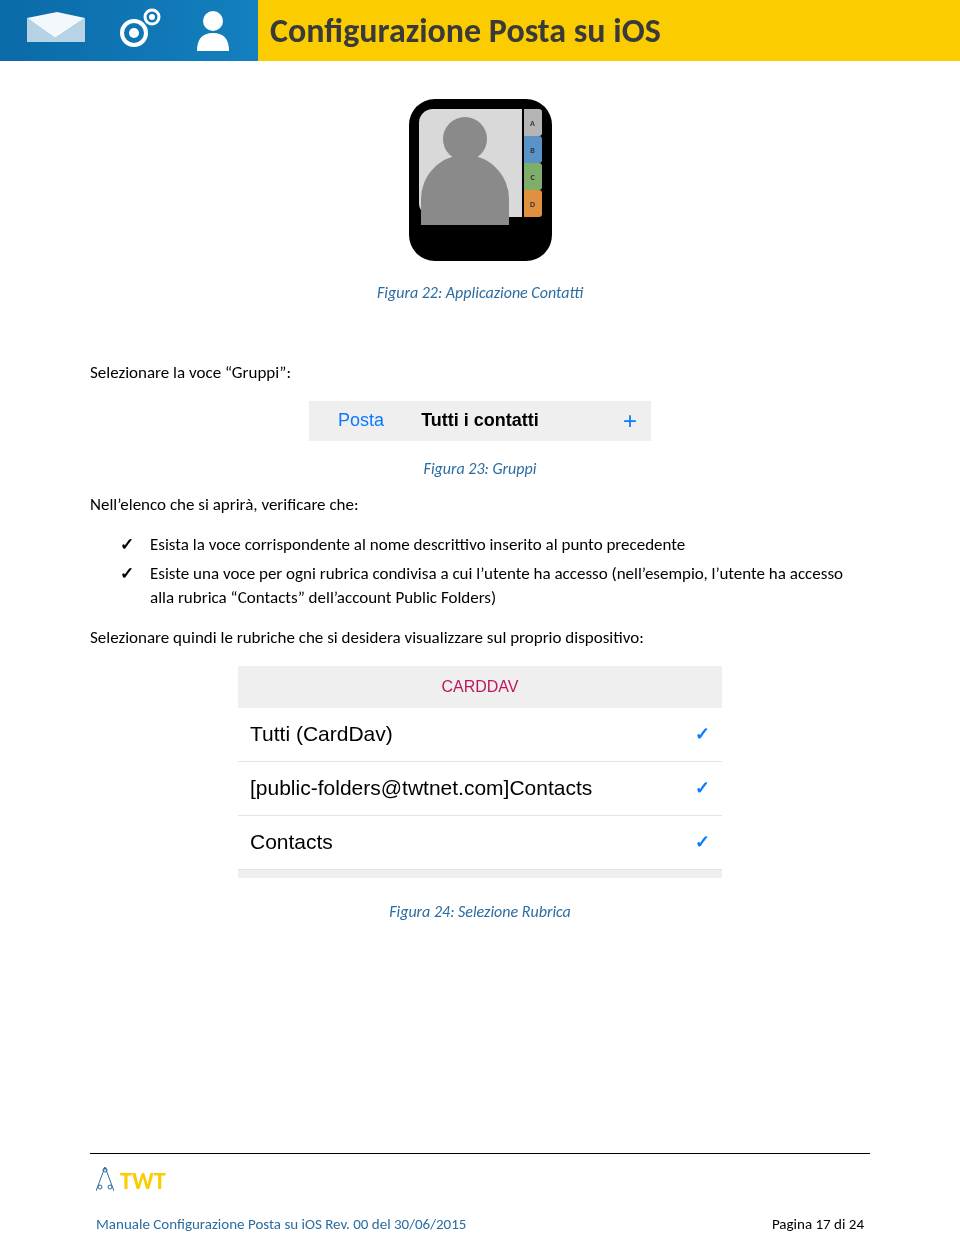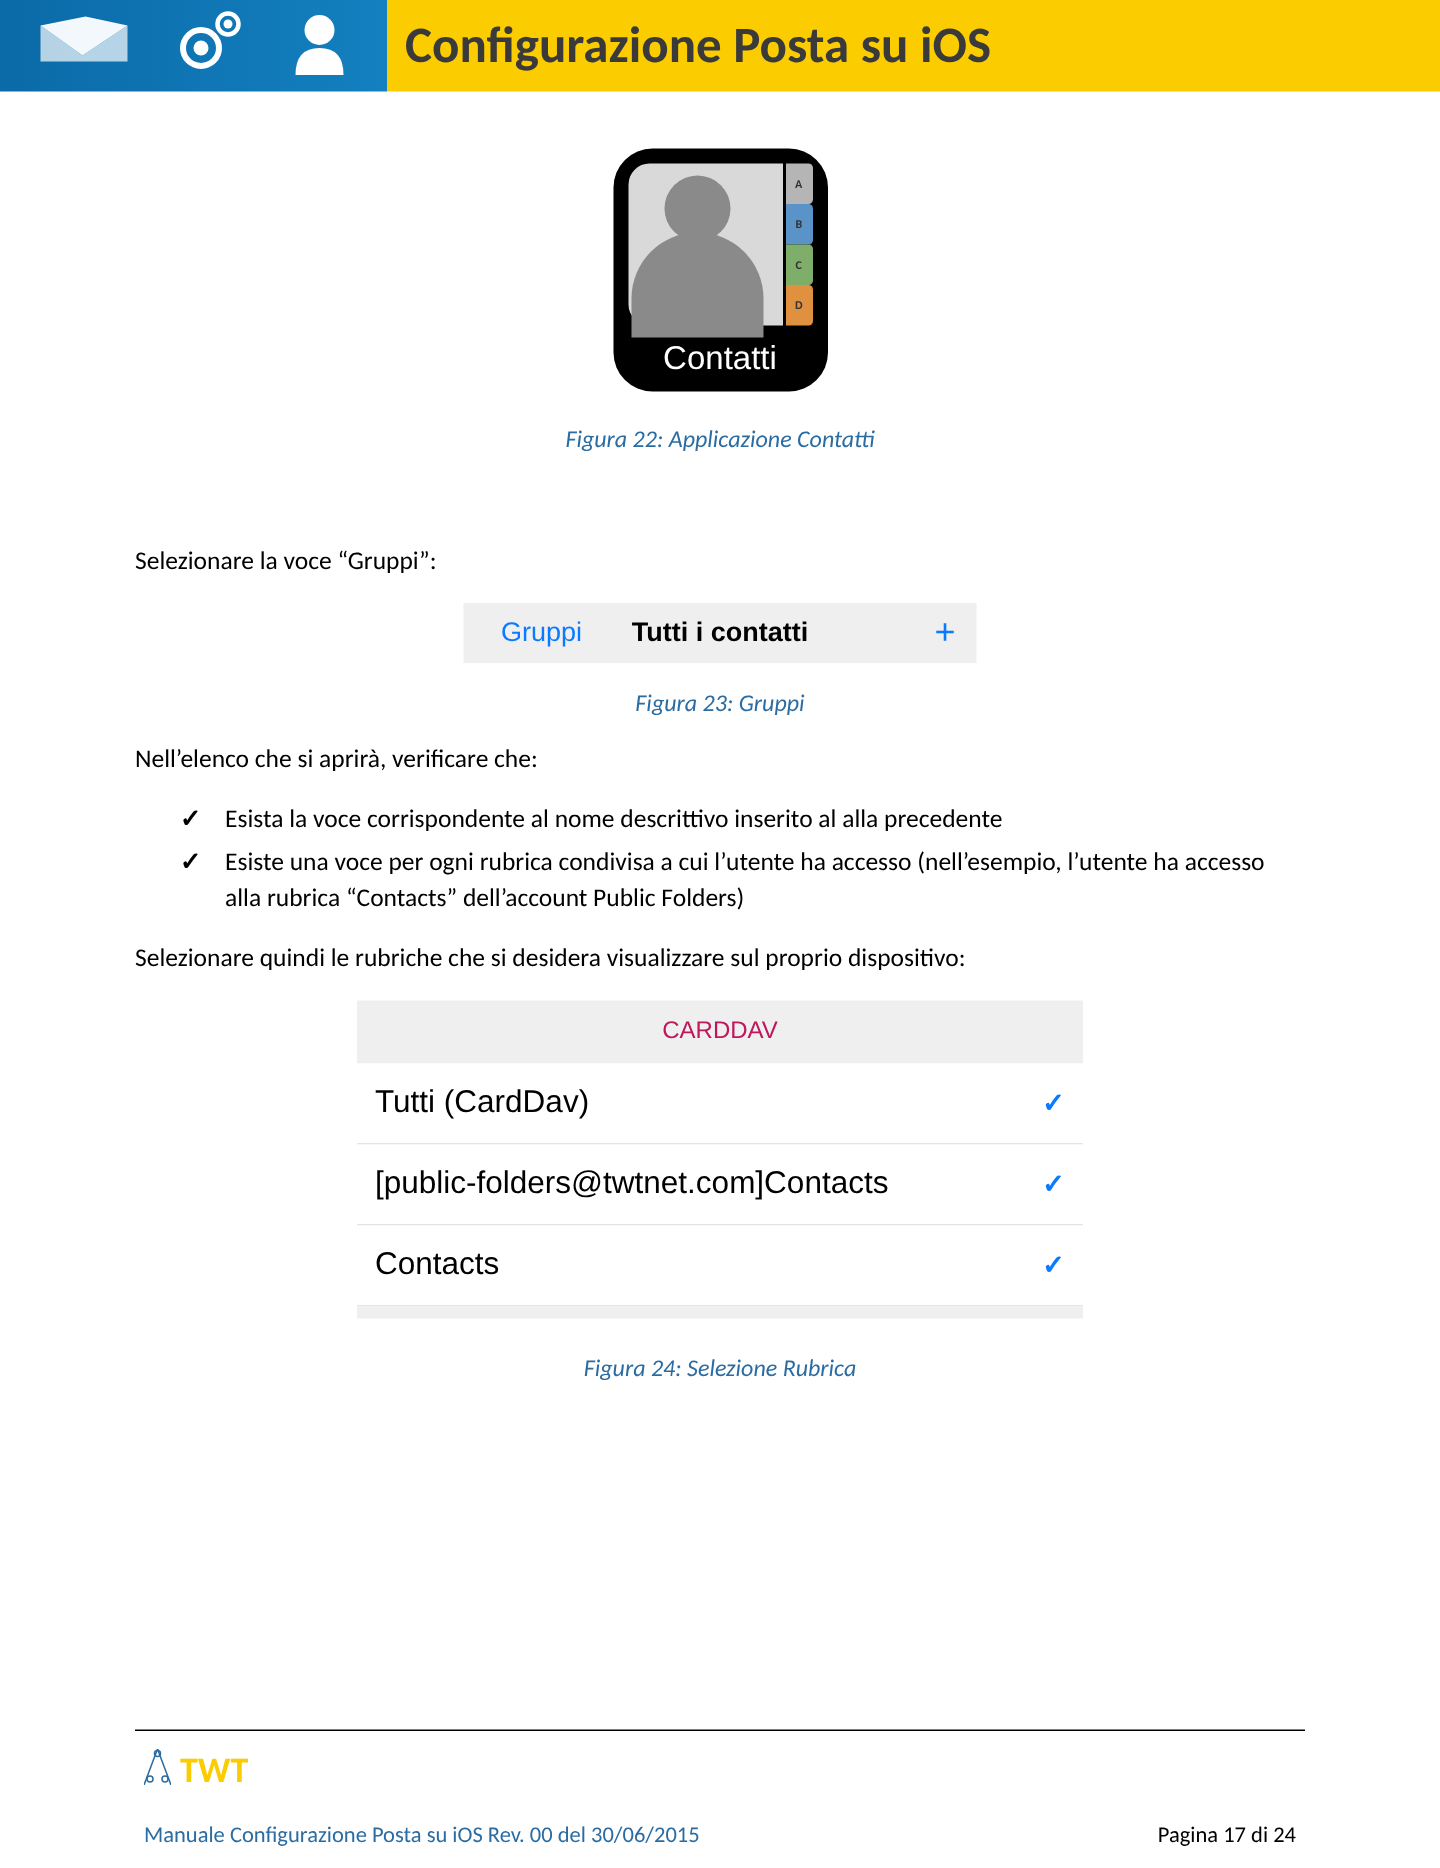--- a/index.html
+++ b/index.html
@@ -251,40 +251,39 @@
     <div class="contacts-icon">
       <div class="body-area"></div>
       <div class="silhouette-body"></div>
       <div class="silhouette-head"></div>
       <div class="tabs">
         <div class="tab">A</div>
         <div class="tab">B</div>
         <div class="tab">C</div>
         <div class="tab">D</div>
       </div>
-      <div class="label">Contatti</div>
     </div>
     <div class="fig-caption">Figura 22: Applicazione Contatti</div>
   </div>
 
   <p class="para" style="margin-top:60px">Selezionare la voce “Gruppi”:</p>
 
   <div class="fig">
     <div class="ios-bar">
-      <div class="ios-bar-left">Gruppi</div>
+      <div class="ios-bar-left">Posta</div>
       <div class="ios-bar-center">Tutti i contatti</div>
       <div class="ios-bar-right">+</div>
     </div>
     <div class="fig-caption">Figura 23: Gruppi</div>
   </div>
 
   <p class="para">Nell’elenco che si aprirà, verificare che:</p>
 
   <ul class="checklist">
-    <li>Esista la voce corrispondente al nome descrittivo inserito al alla precedente</li>
+    <li>Esista la voce corrispondente al nome descrittivo inserito al punto precedente</li>
     <li>Esiste una voce per ogni rubrica condivisa a cui l’utente ha accesso (nell’esempio, l’utente ha accesso alla rubrica “Contacts” dell’account Public Folders)</li>
   </ul>
 
   <p class="para">Selezionare quindi le rubriche che si desidera visualizzare sul proprio dispositivo:</p>
 
   <div class="fig">
     <div class="carddav-list">
       <div class="carddav-header">CARDDAV</div>
       <div class="carddav-row">
         <span>Tutti (CardDav)</span>

